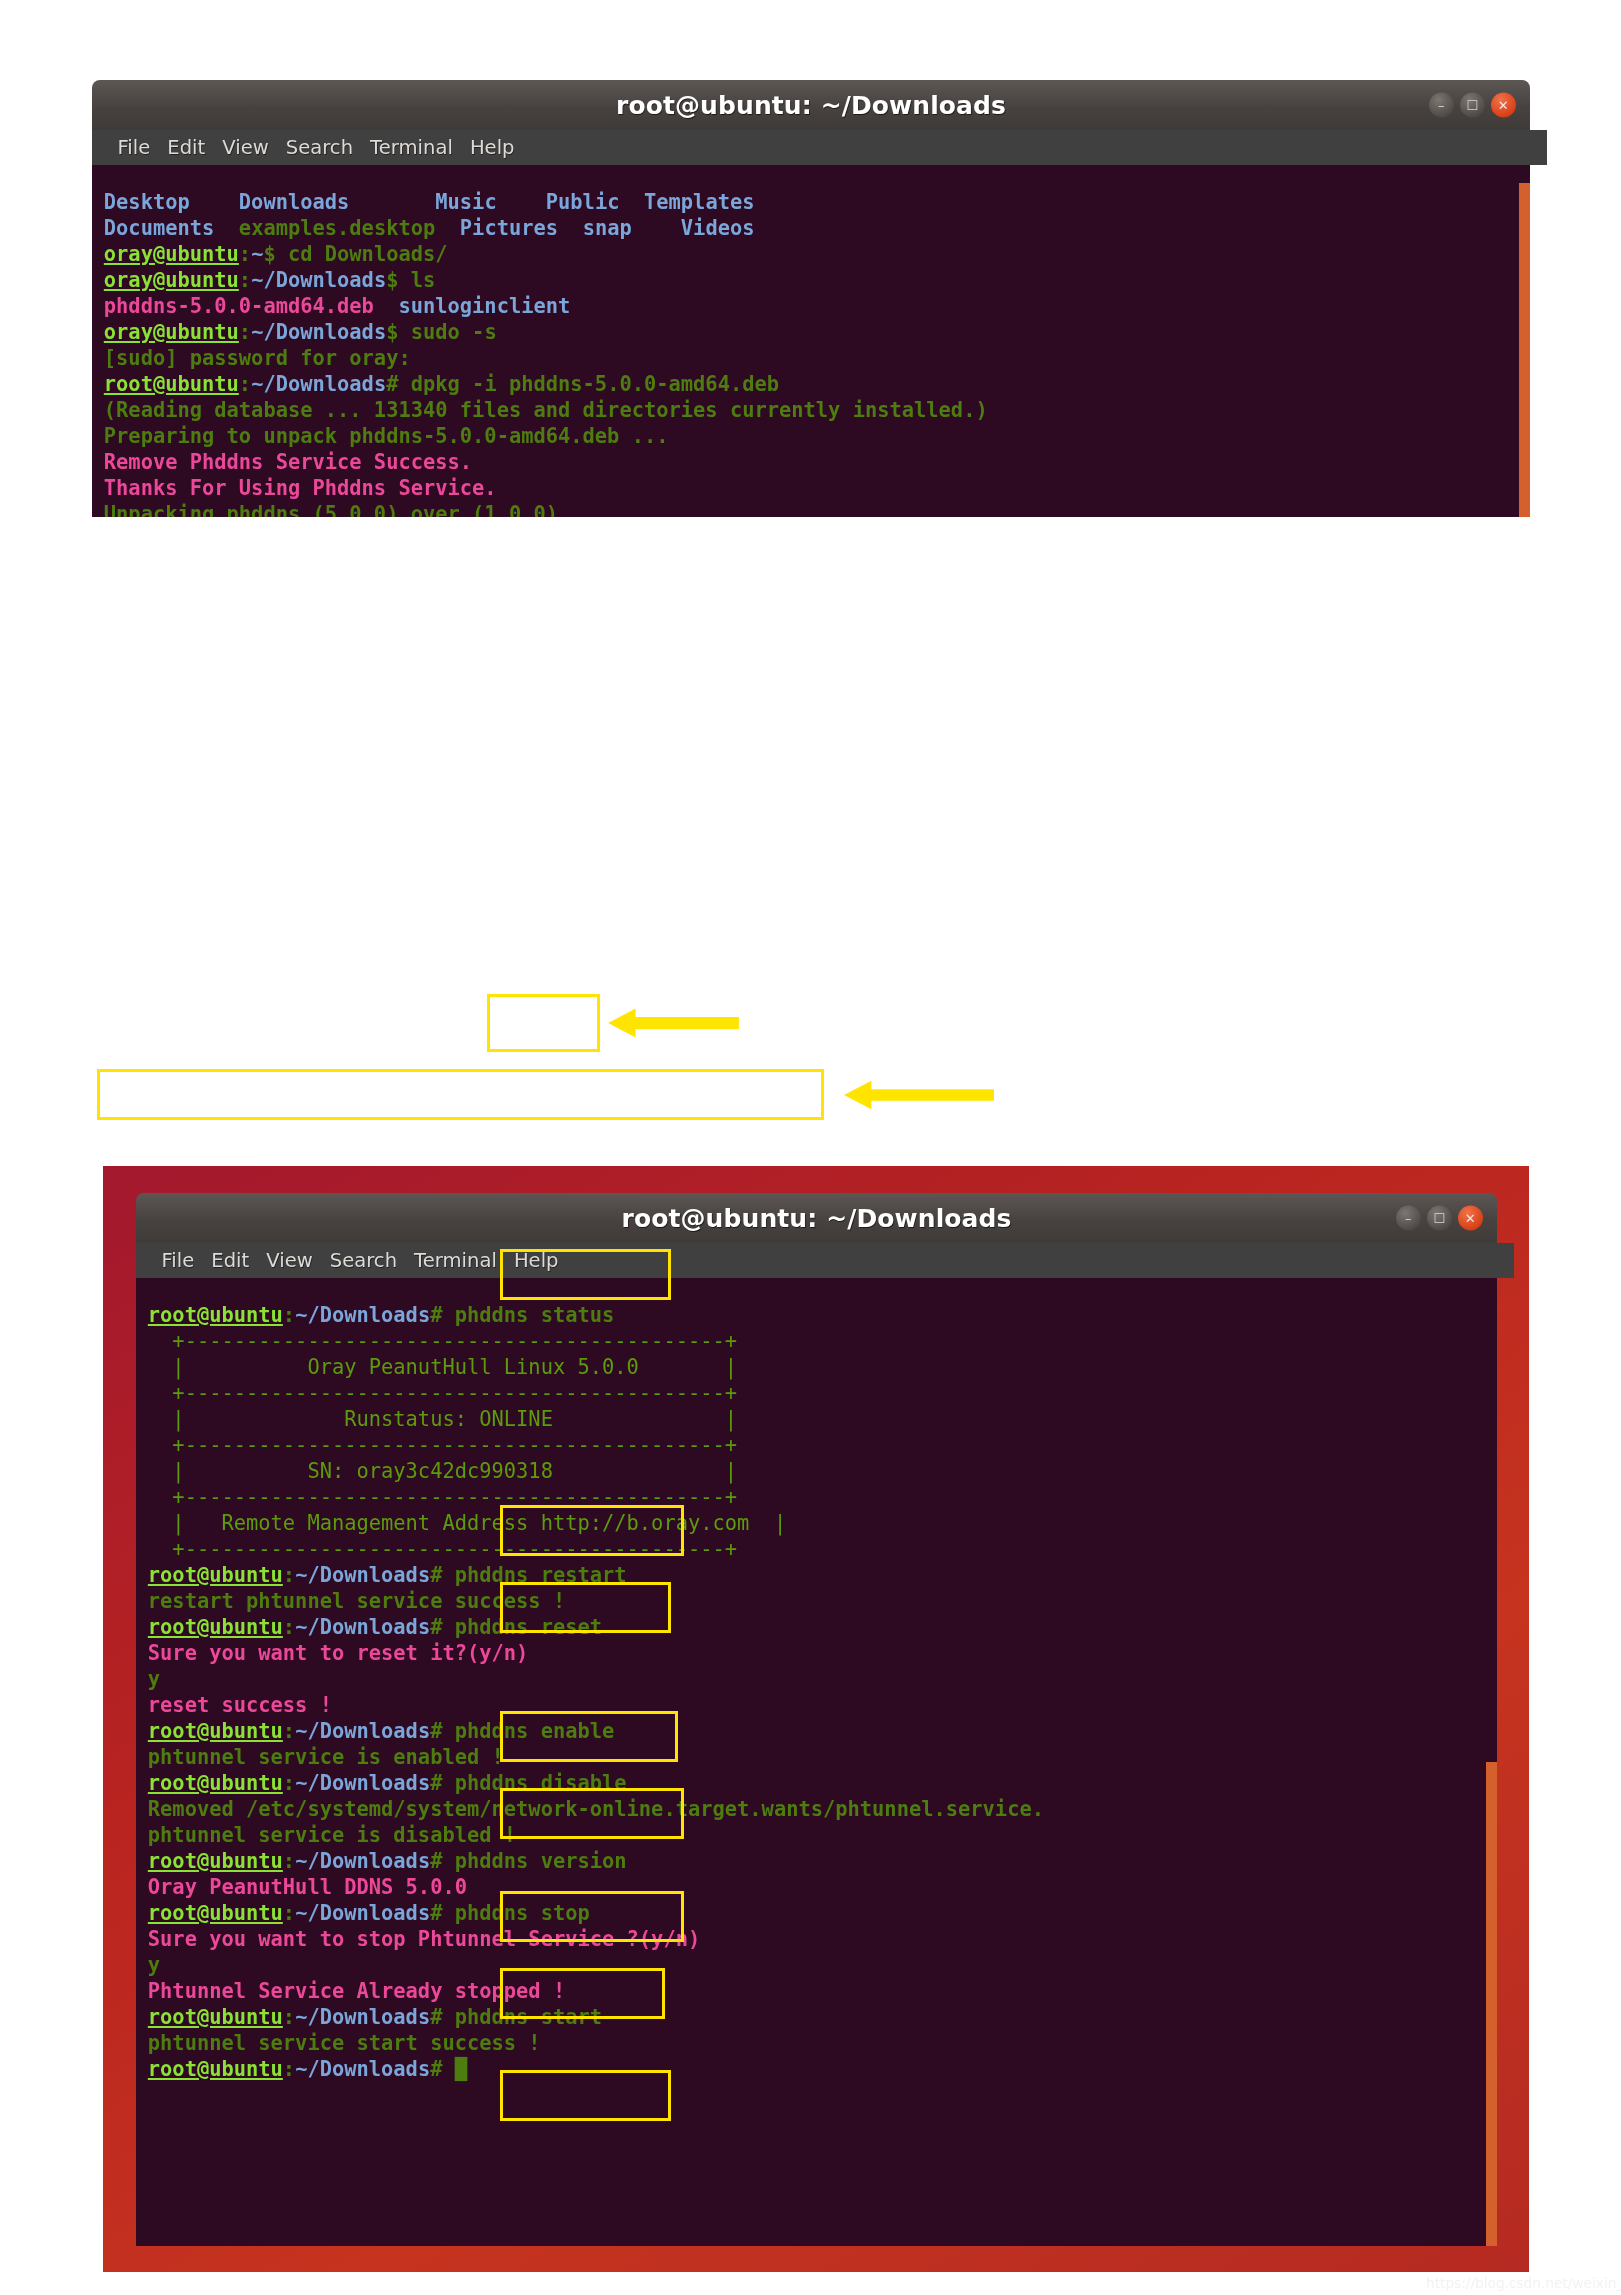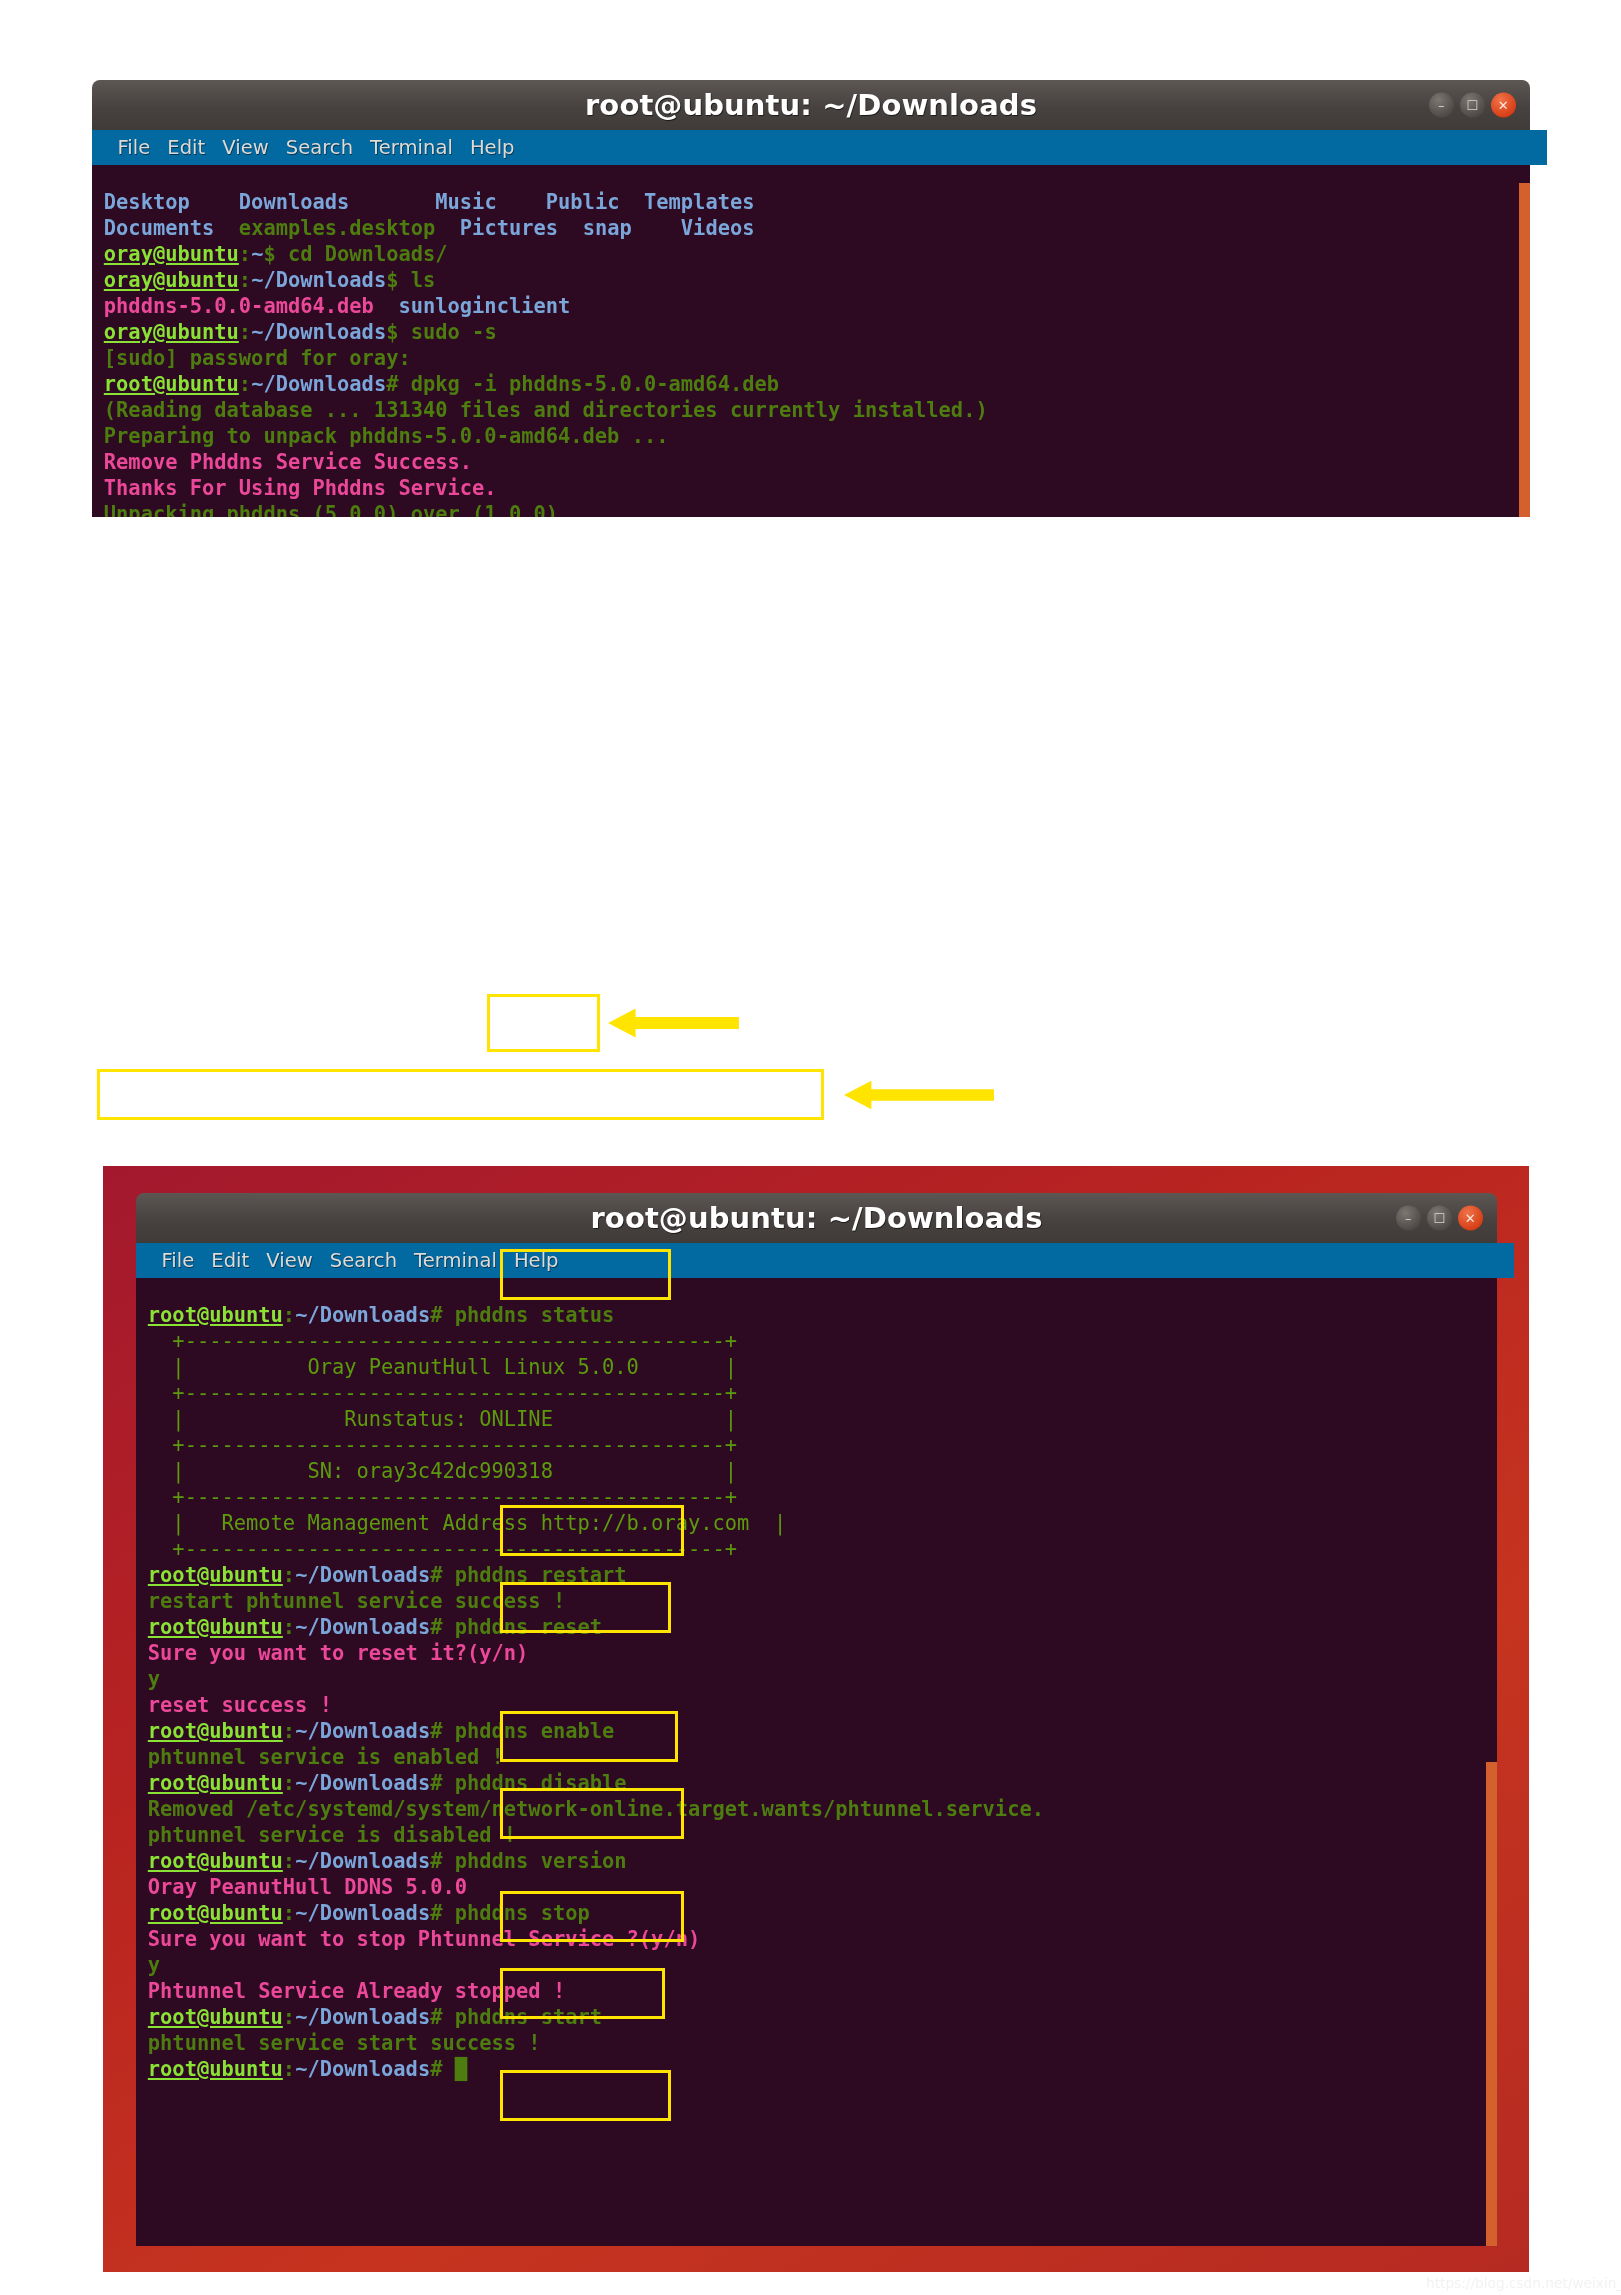--- a/index.html
+++ b/index.html
@@ -26,21 +26,21 @@
     border-top-left-radius: 7.9px;
     border-top-right-radius: 7.9px;
     position: relative;
     display: flex;
     align-items: center;
     justify-content: center;
   }
   .titlebar-text {
     color: #ffffff;
     font-family: "DejaVu Sans", sans-serif;
-    font-size: 29px;
+    font-size: 25px;
     font-weight: bold;
     text-shadow: 0.7px 0.7px 0.7px rgba(0,0,0,.6);
     letter-spacing: 0.1px;
   }
   .winbuttons {
     position: absolute;
     right: 14.4px;
     top: 50%;
     transform: translateY(-50%);
     display: flex;
@@ -62,21 +62,21 @@
   .wb.min, .wb.max {
     background: radial-gradient(circle at 38% 30%, #7d7772, #4e4a47 72%);
     color: #d9d5d1;
   }
   .wb.close {
     background: radial-gradient(circle at 38% 30%, #f0734a, #d63c13 75%);
     color: #fbe7de;
   }
   .menubar {
     height: 35px;
-    background: #0369a1;
+    background: #404040;
     display: flex;
     align-items: center;
     padding-left: 17px;
     gap: 0px;
   }
   .menu-item {
     color: #dedad6;
     font-family: "DejaVu Sans", sans-serif;
     font-size: 19.6px;
     padding: 0 8.5px;

